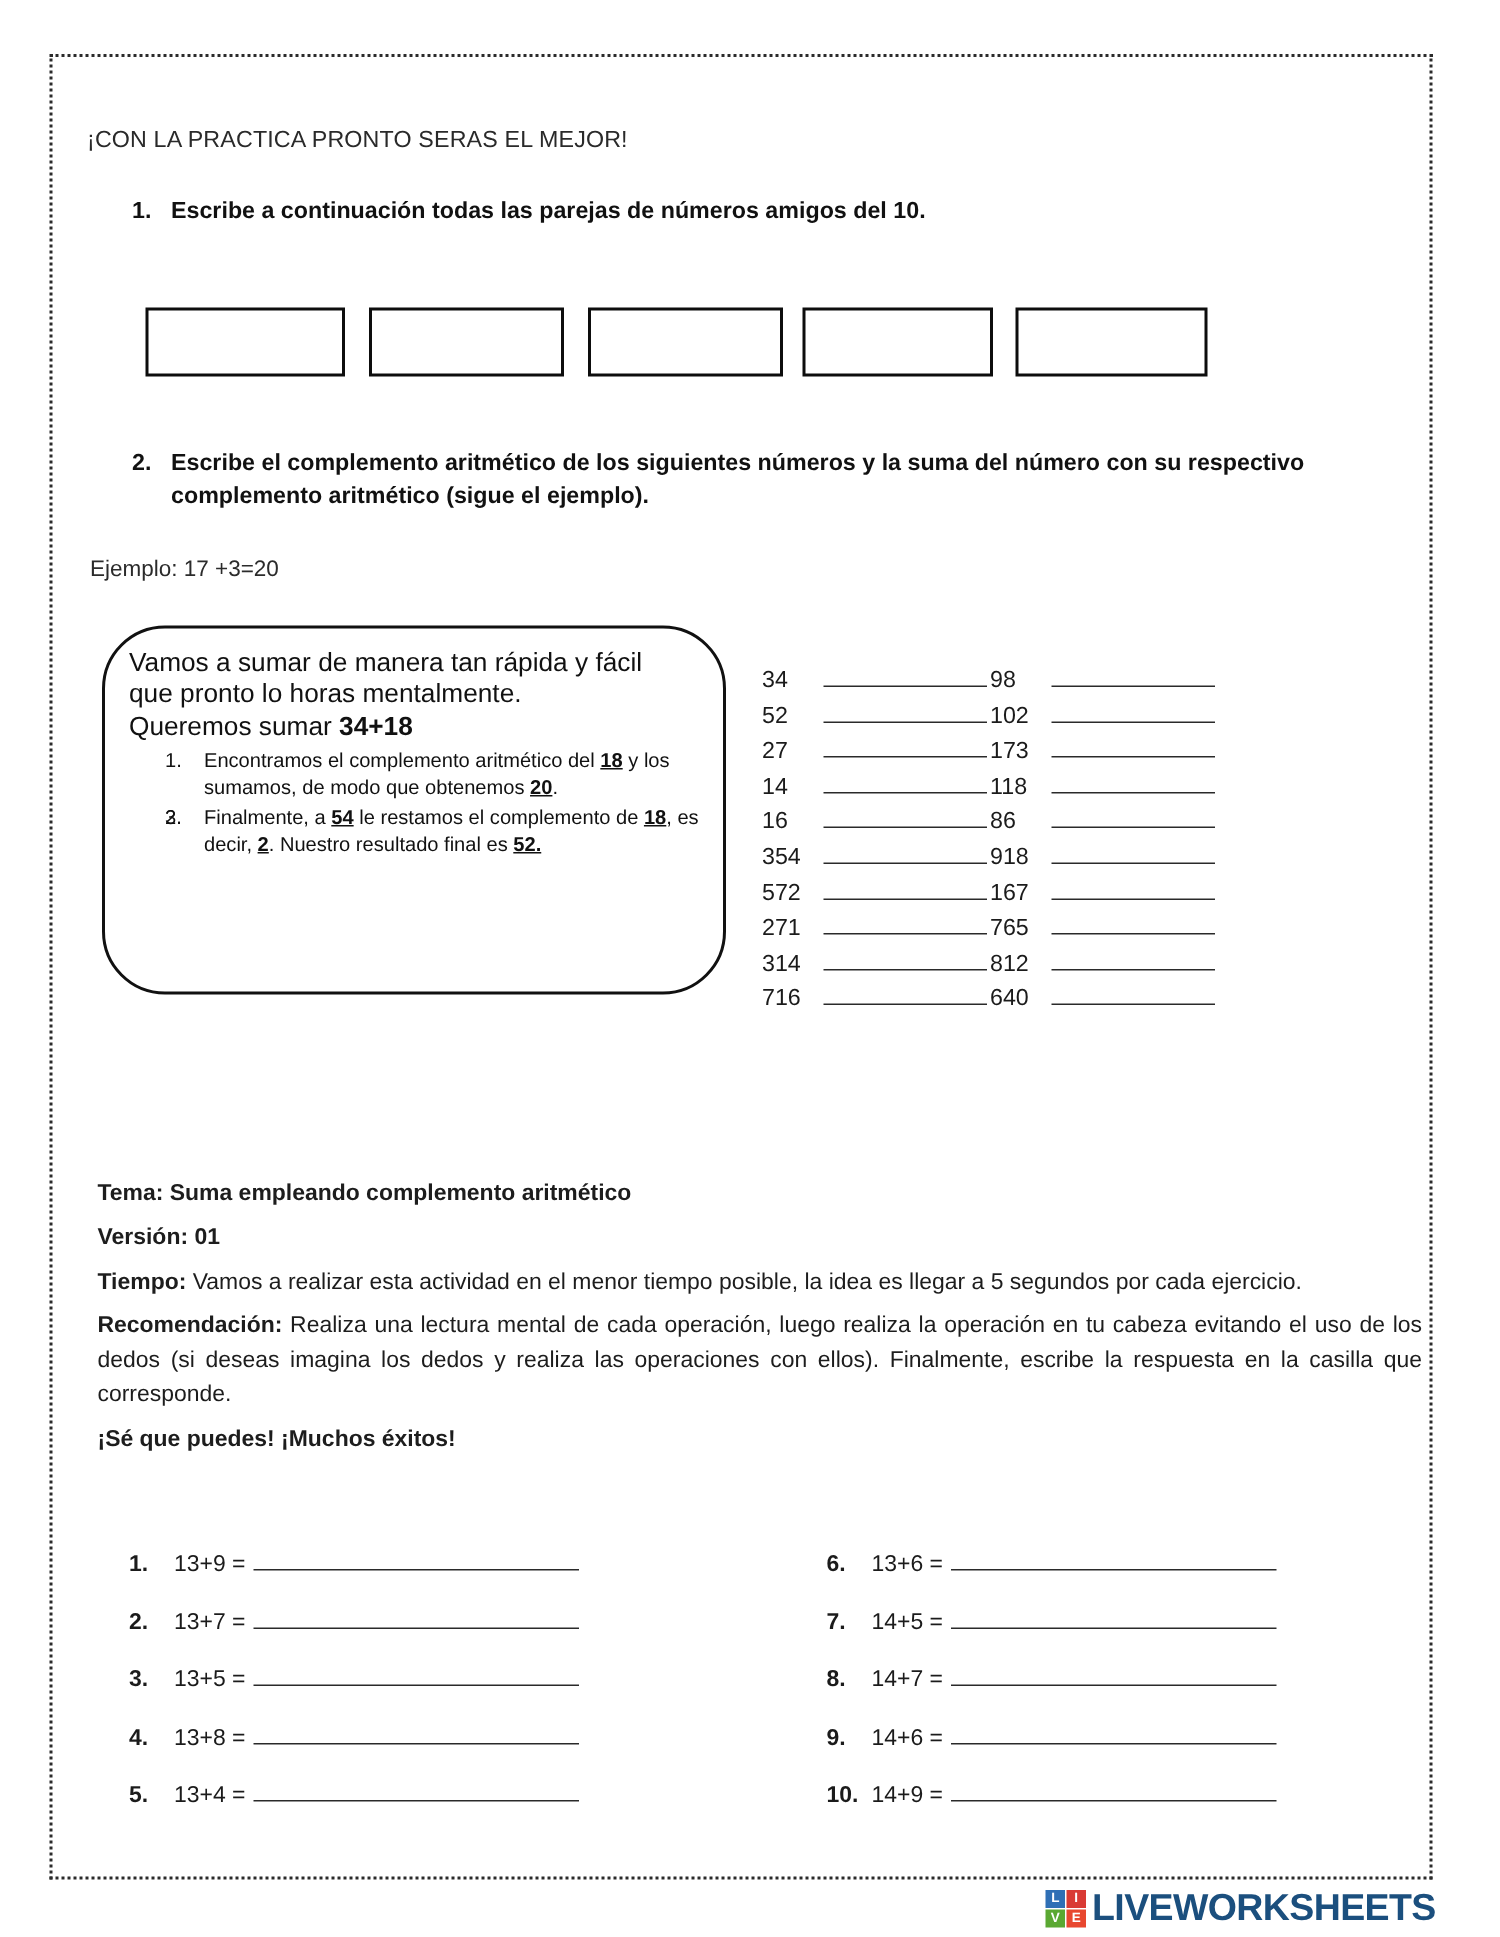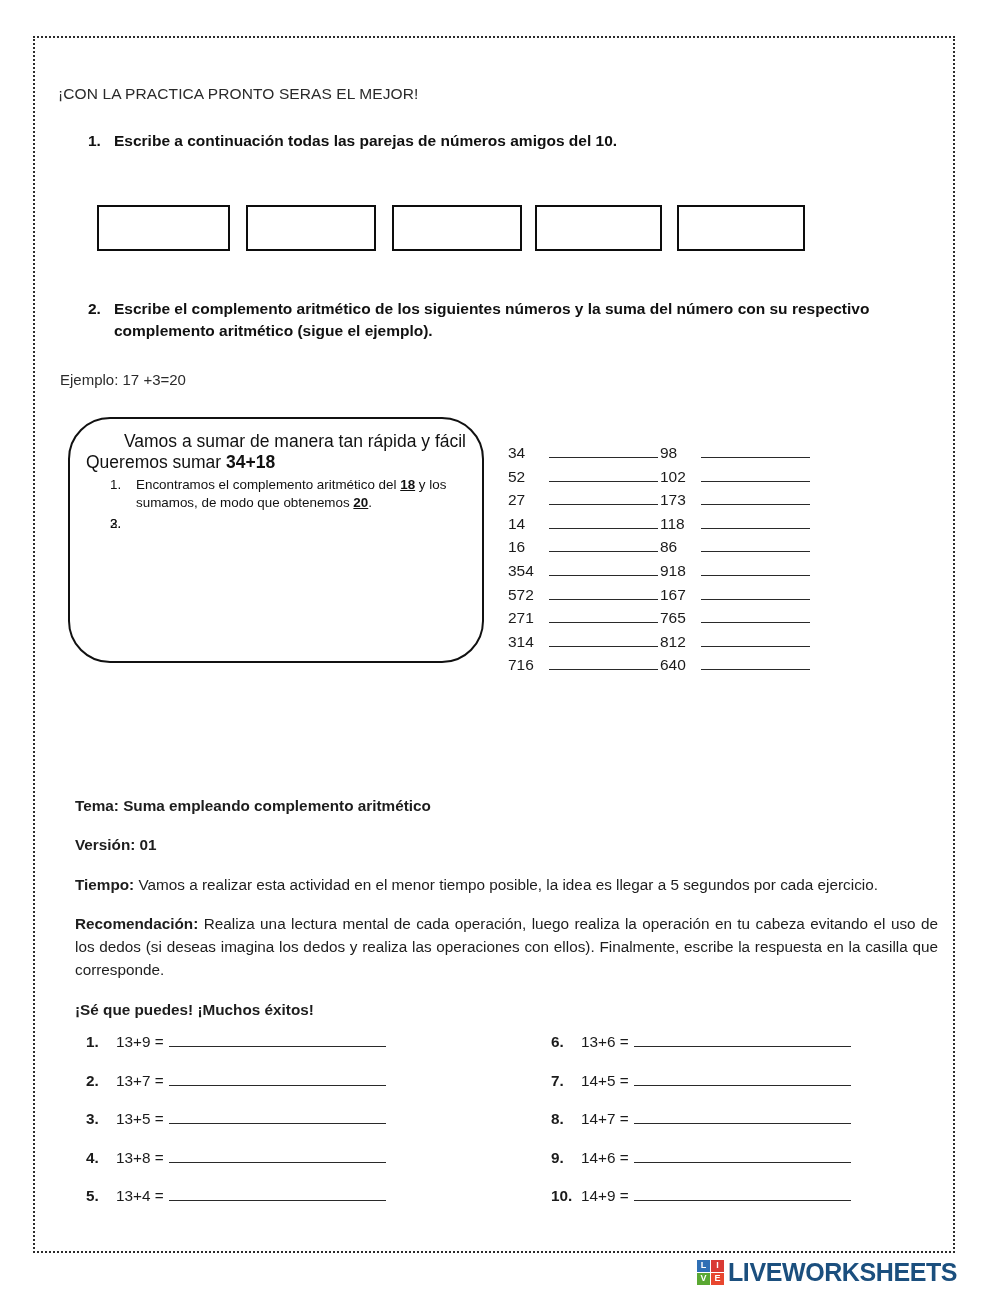--- a/index.html
+++ b/index.html
@@ -98,21 +98,21 @@
     width: 416px;
     height: 246px;
     border: 2.5px solid #111;
     border-radius: 42px;
     box-sizing: border-box;
     background: #fff;
     font-family: "Liberation Sans", sans-serif;
     color: #111;
   }
   .callout-head {
-    text-align: right;
+    text-align: left;
     font-size: 17.5px;
     line-height: 1.22;
     padding: 12px 16px 0 16px;
   }
   .callout-sum {
     text-align: left;
     font-size: 17.5px;
     line-height: 1.25;
     padding: 0 16px;
   }
@@ -175,21 +175,21 @@
   #info-block {
     position: absolute;
     left: 59px;
     top: 778px;
     width: 895px;
     font-size: 15.3px;
     line-height: 1.52;
     color: #1d1d1d;
     text-align: justify;
   }
-  #info-block p { margin: 16px; }
+  #info-block p { margin: 6px; }
   #info-block b { font-weight: bold; }
   .info-strong-line { font-weight: bold; }
 
   
   #exercise-area {
     position: absolute;
     left: 0;
     top: 1032px;
     width: 1000px;
     height: 190px;
@@ -279,28 +279,29 @@
 <div class="q-item" id="question-2">
   <span class="q-num">2.</span>
   <span class="q-text">Escribe el complemento aritmético de los siguientes números y la suma del número con su respectivo complemento aritmético (sigue el ejemplo).</span>
 </div>
 
 <div id="ejemplo-line">Ejemplo: 17 +3=20</div>
 
 <div id="method-callout">
   <div class="callout-head">
     <span>Vamos a sumar de manera tan rápida y fácil</span><br>
+    <span>que pronto lo horas mentalmente.</span>
   </div>
   <div class="callout-sum">
     <span>Queremos sumar </span><b>34+18</b>
   </div>
   <ol class="callout-steps" id="callout-steps">
       <li><span class="step-num">1.</span><span><span>Encontramos el complemento aritmético del </span><b>18</b><span> y los sumamos, de modo que obtenemos </span><b>20</b><span>.</span></span></li>
       <li><span class="step-num">2.</span></li>
-      <li><span class="step-num">3.</span></li>
+      <li><span class="step-num">3.</span><span><span>Finalmente, a </span><b>54</b><span> le restamos el complemento de </span><b>18</b><span>, es decir, </span><b>2</b><span>. Nuestro resultado final es </span><b>52.</b></span></li>
     </ol>
 </div>
 
 <div id="complement-columns">
   <div class="comp-col" id="comp-col-left">
       <div class="comp-row">
         <span class="comp-num">34</span>
         <span class="comp-blank"></span>
       </div>
       <div class="comp-row">

